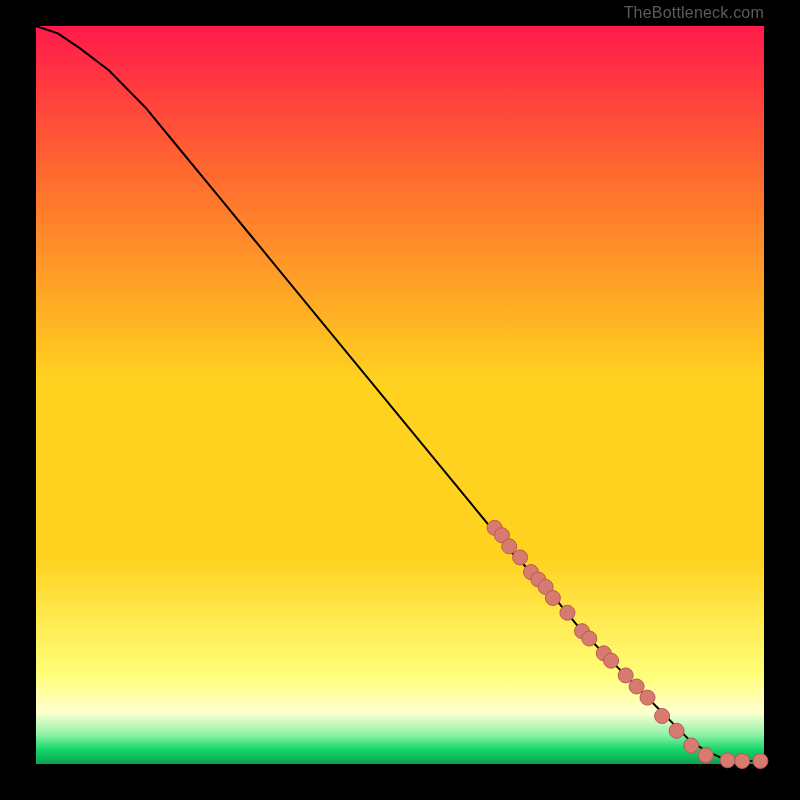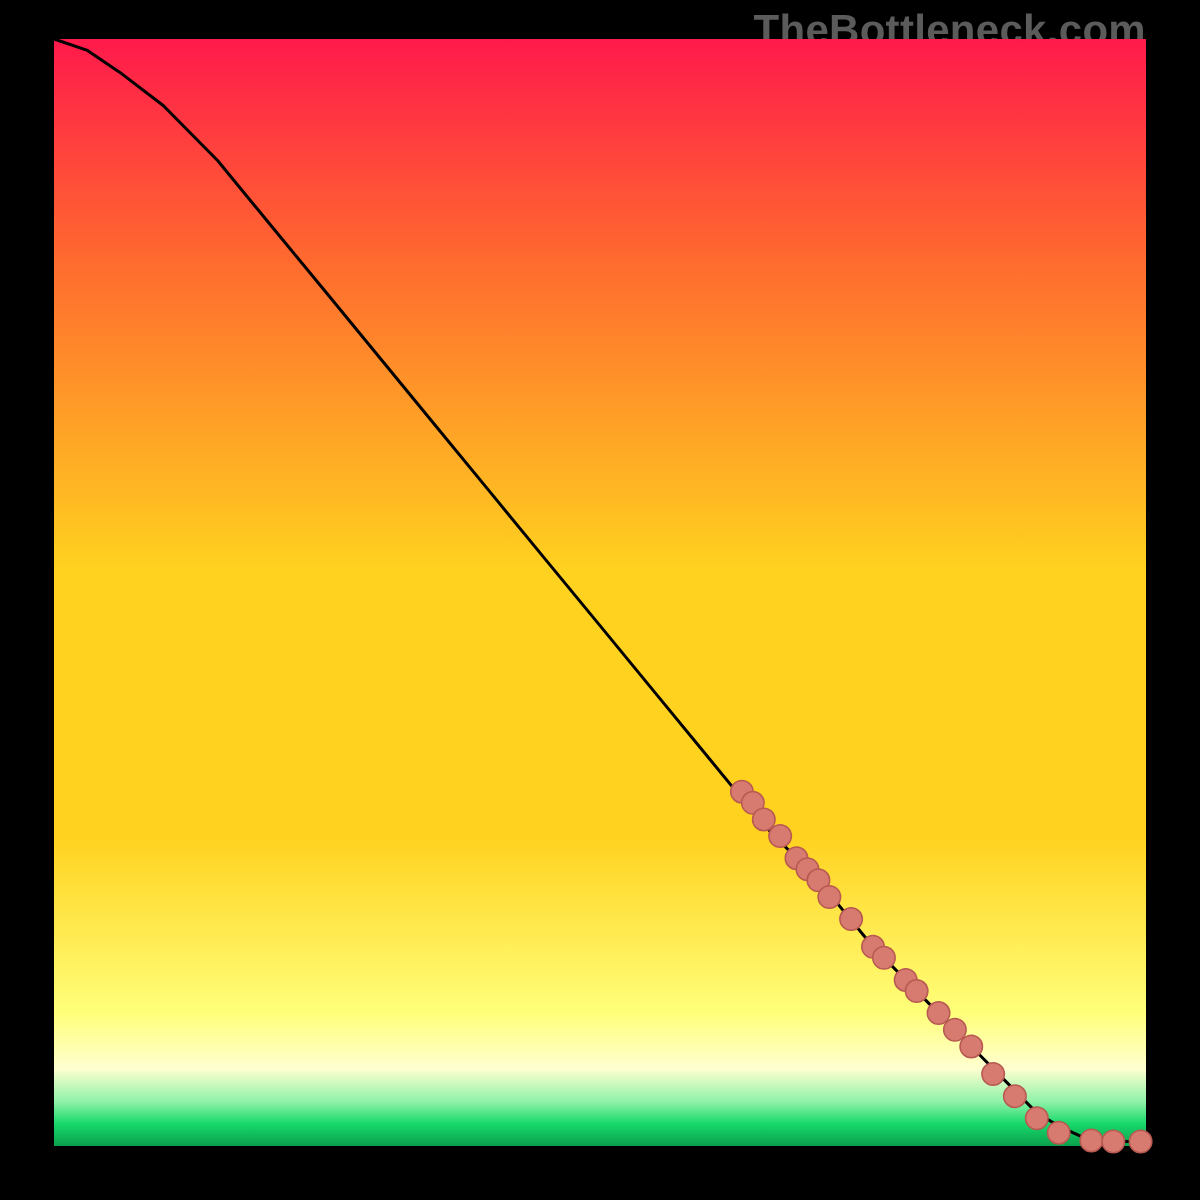--- a/index.html
+++ b/index.html
@@ -15,22 +15,22 @@
     position: relative;
     width: 800px;
     height: 800px;
     background: #000;
   }
   .watermark {
     position: absolute;
     top: 4px;
     right: 36px;
     color: #5b5b5b;
-    font-size: 28px;
-    font-weight: 700;
+    font-size: 16px;
+    font-weight: 400;
     letter-spacing: 0.2px;
     user-select: none;
   }
   svg {
     position: absolute;
     left: 0;
     top: 0;
   }
 </style>
 </head>

